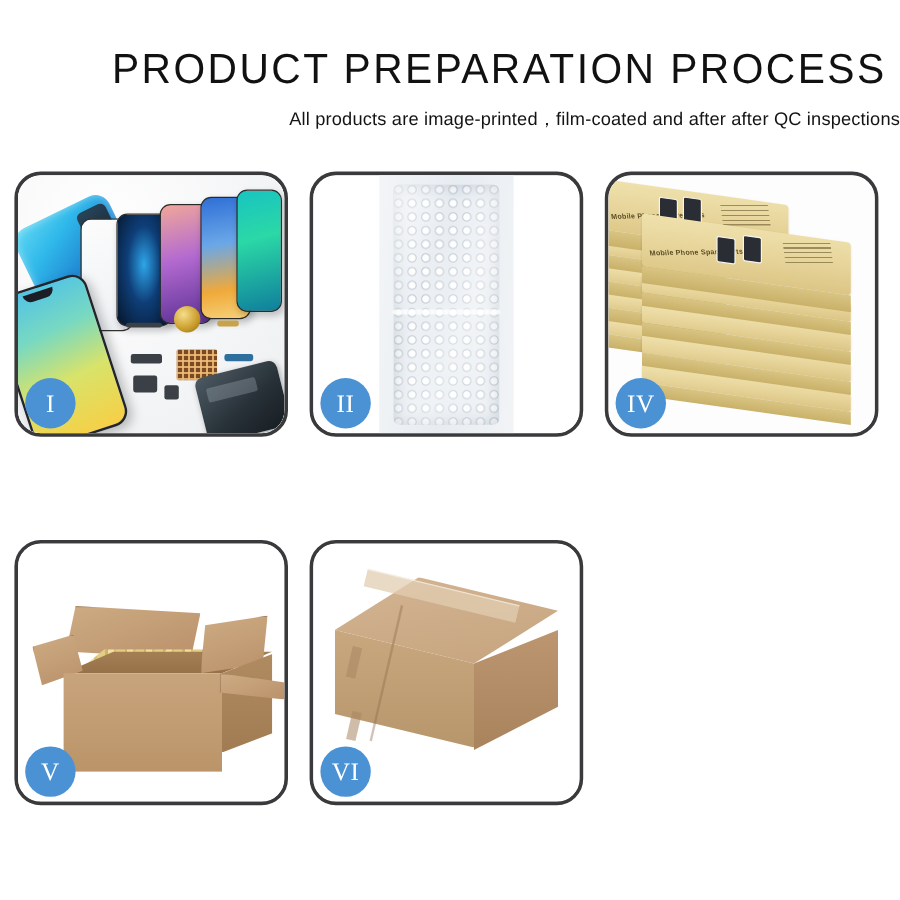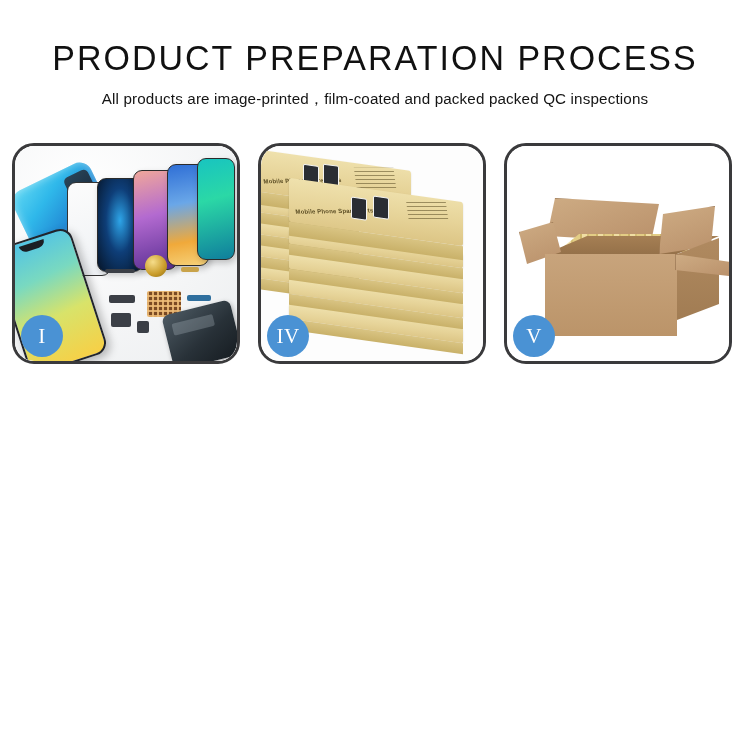--- a/index.html
+++ b/index.html
@@ -14,21 +14,21 @@
     font-family: "Liberation Sans", sans-serif;
     position: relative;
   }
 
   
   .header {
     position: absolute;
     left: 0;
     top: 0;
     width: 750px;
-    text-align: center;
+    text-align: right;
   }
   .title {
     margin: 0;
     padding-top: 38px;
     font-size: 35px;
     font-weight: 500;
     letter-spacing: 2.1px;
     color: #111111;
     font-family: "Liberation Sans Narrow", "Liberation Sans", sans-serif;
     transform: scaleX(0.97);
@@ -325,21 +325,21 @@
   .sc-seam{
     position:absolute; left:60px; top:50px; width:2px; height:116px;
     background: rgba(140,108,74,.4); transform: rotate(13deg);
   }
 </style>
 </head>
 <body>
 
 <div class="header">
   <h1 class="title">PRODUCT PREPARATION PROCESS</h1>
-  <p class="subtitle">All products are image-printed，film-coated and packed packed QC inspections</p>
+  <p class="subtitle">All products are image-printed，film-coated and after after QC inspections</p>
 </div>
 
 <div class="grid">
 
   <div class="panel">
     <div class="panel-inner">
       <div class="scene-parts">
         <div class="tint"></div>
         <div class="adhesive"></div>
         <div class="phone-fan">
@@ -359,20 +359,30 @@
           <div class="pt" style="left:8px;top:58px;width:20px;height:14px;"></div>
           <div class="pt" style="left:34px;top:66px;width:12px;height:12px;"></div>
           <div class="pt" style="left:84px;top:40px;width:24px;height:6px;background:#2f6f9e;"></div>
           <div class="mainboard"></div>
         </div>
       </div>
       <div class="badge">I</div>
     </div>
   </div>
 
+  <div class="panel">
+    <div class="panel-inner">
+      <div class="scene-bubble">
+        <div class="bw-sheet"></div>
+        <div class="bw-pack"></div>
+        <div class="bw-seam"></div>
+      </div>
+      <div class="badge">II</div>
+    </div>
+  </div>
 
 
   <div class="panel">
     <div class="panel-inner">
       <div class="scene-stack">
 
         <div class="sbox" style="left:-6px;top:126px;width:104px;height:13px;transform:skewY(8deg);">
             <span class="side"></span>
           </div>
         <div class="sbox" style="left:-6px;top:104px;width:104px;height:13px;transform:skewY(8deg);">
@@ -428,14 +438,28 @@
         <div class="ct-flap ct-flap-left"></div>
         <div class="ct-flap ct-flap-right"></div>
         <div class="ct-body"></div>
         <div class="ct-side"></div>
         <div class="ct-flap ct-flap-front"></div>
       </div>
       <div class="badge">V</div>
     </div>
   </div>
 
+  <div class="panel">
+    <div class="panel-inner">
+      <div class="scene-sealed">
+        <div class="sc-top"></div>
+        <div class="sc-front"></div>
+        <div class="sc-right"></div>
+        <div class="sc-tape"></div>
+        <div class="sc-seam"></div>
+        <div class="sc-tape-front"></div>
+        <div class="sc-tape-front2"></div>
+      </div>
+      <div class="badge">VI</div>
+    </div>
+  </div>
 
 </div>
 
 </body></html>

